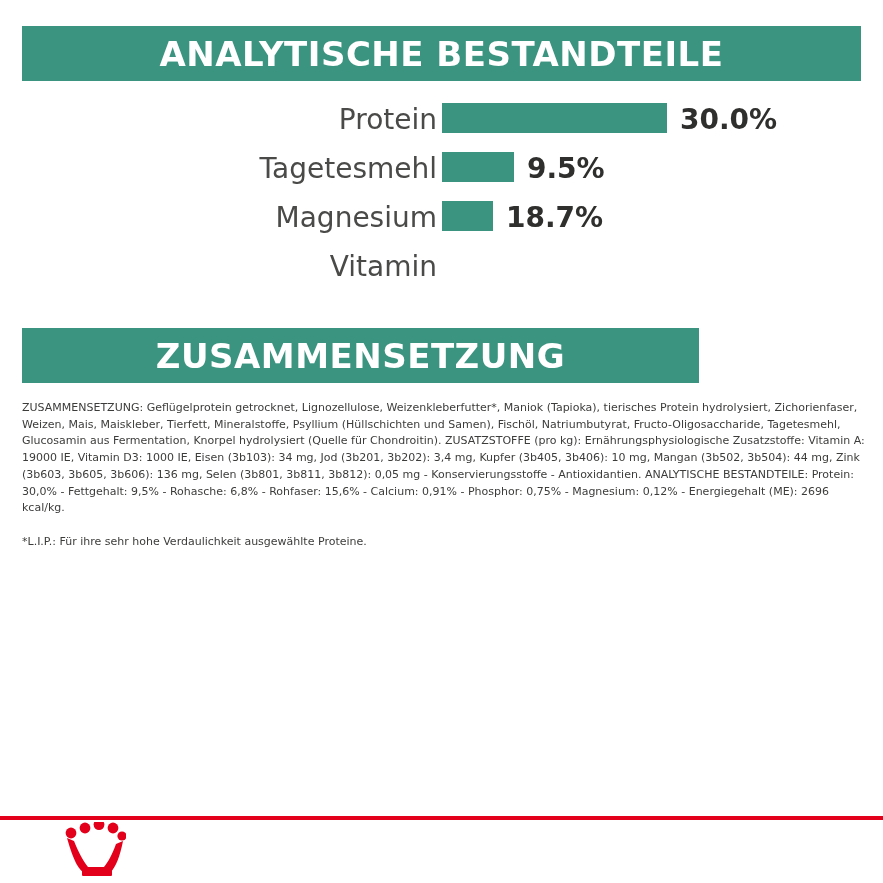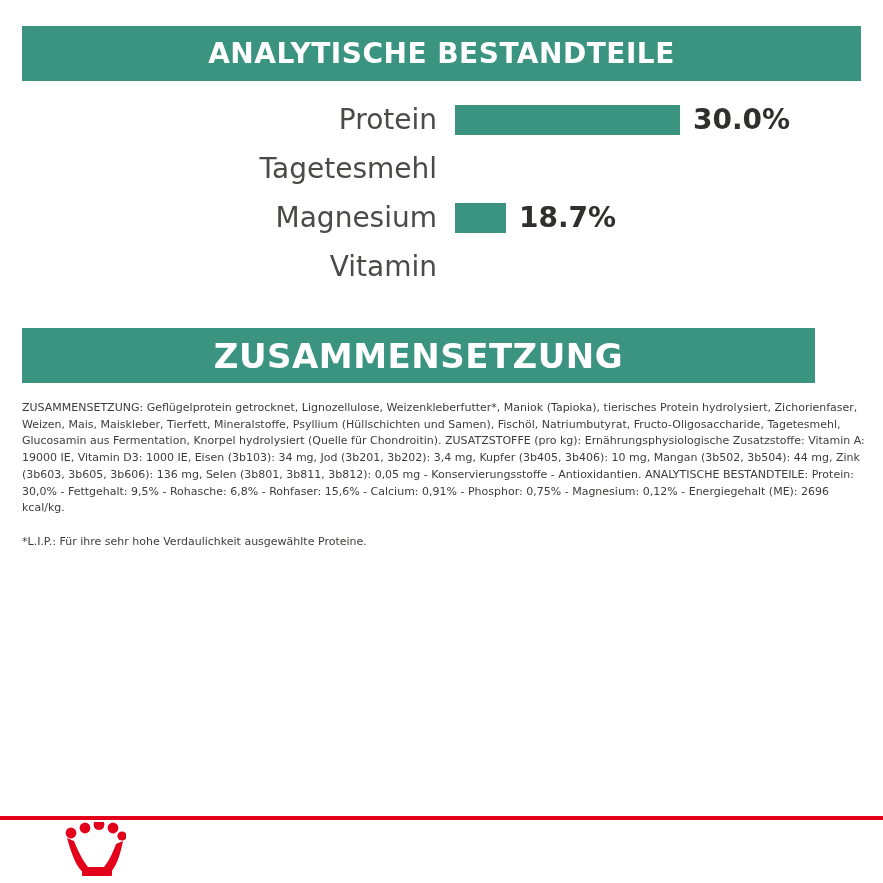--- a/index.html
+++ b/index.html
@@ -32,27 +32,27 @@
     display: flex;
     align-items: center;
     justify-content: center;
   }
   .banner-analytical {
     position: absolute;
     left: 22px;
     top: 26px;
     width: 839px;
     height: 55px;
-    font-size: 28px;
+    font-size: 34px;
   }
   .banner-composition {
     position: absolute;
     left: 22px;
     top: 328px;
-    width: 793px;
+    width: 677px;
     height: 55px;
     font-size: 34px;
   }
 
   
   .chart {
     position: absolute;
     left: 22px;
     top: 95px;
     width: 839px;
@@ -67,23 +67,21 @@
     width: 420px;
     text-align: right;
     padding-right: 5px;
     font-size: 28px;
     color: #4a4a49;
     box-sizing: border-box;
     white-space: nowrap;
   }
   .bar-wrap {
     display: flex;
-    align-items: center;
     flex: 1;
-    margin-left: 13px;
   }
   .bar {
     height: 30px;
     background: #3b9480;
   }
   .bar-value {
     font-size: 28px;
     font-weight: bold;
     color: #2f2f2e;
     margin-left: 13px;
@@ -134,20 +132,24 @@
     <div class="bar-row">
       <div class="bar-label">Protein</div>
       <div class="bar-wrap">
         <div class="bar" style="width:225px"></div>
         <div class="bar-value">30.0%</div>
       </div>
     </div>
 
     <div class="bar-row">
       <div class="bar-label">Tagetesmehl</div>
+      <div class="bar-wrap">
+        <div class="bar" style="width:72px"></div>
+        <div class="bar-value">9.5%</div>
+      </div>
     </div>
 
     <div class="bar-row">
       <div class="bar-label">Magnesium</div>
       <div class="bar-wrap">
         <div class="bar" style="width:51px"></div>
         <div class="bar-value">18.7%</div>
       </div>
     </div>
 

